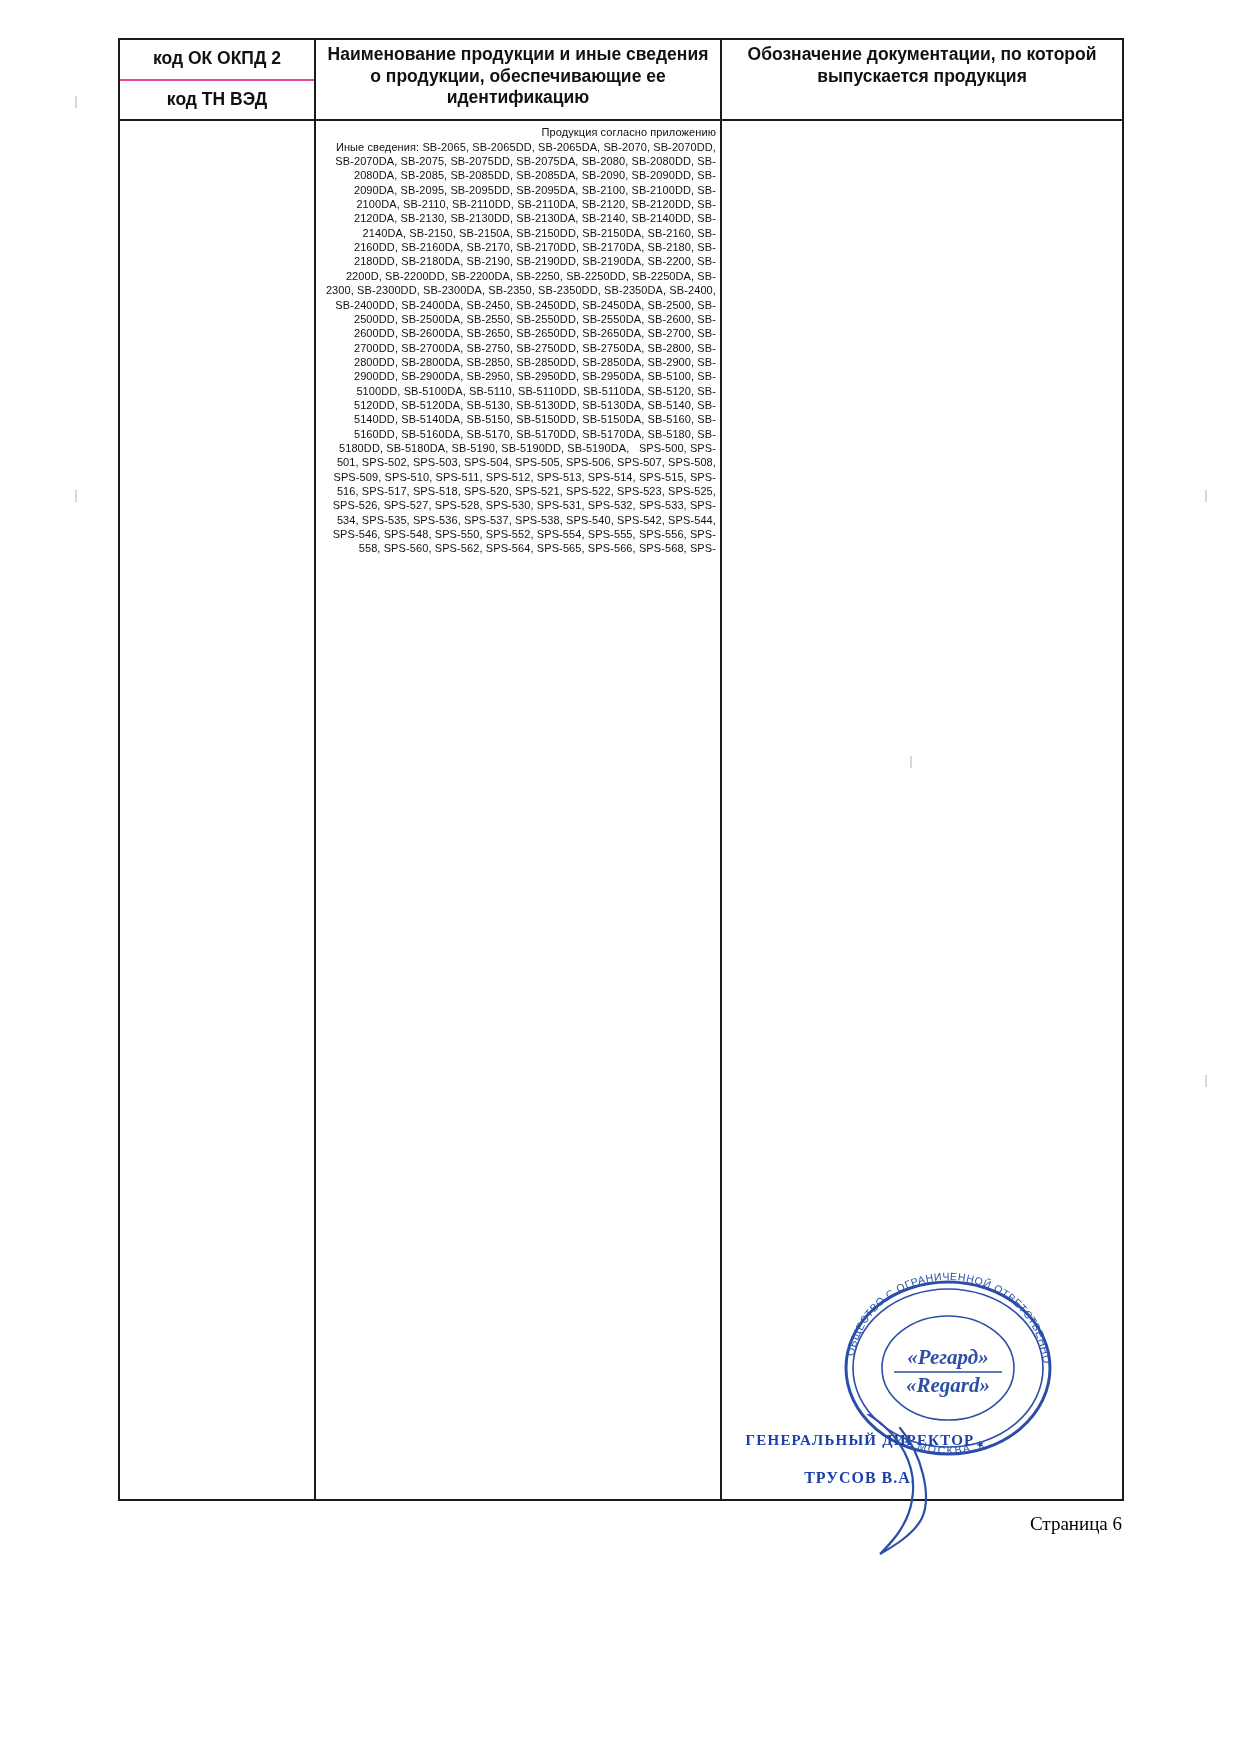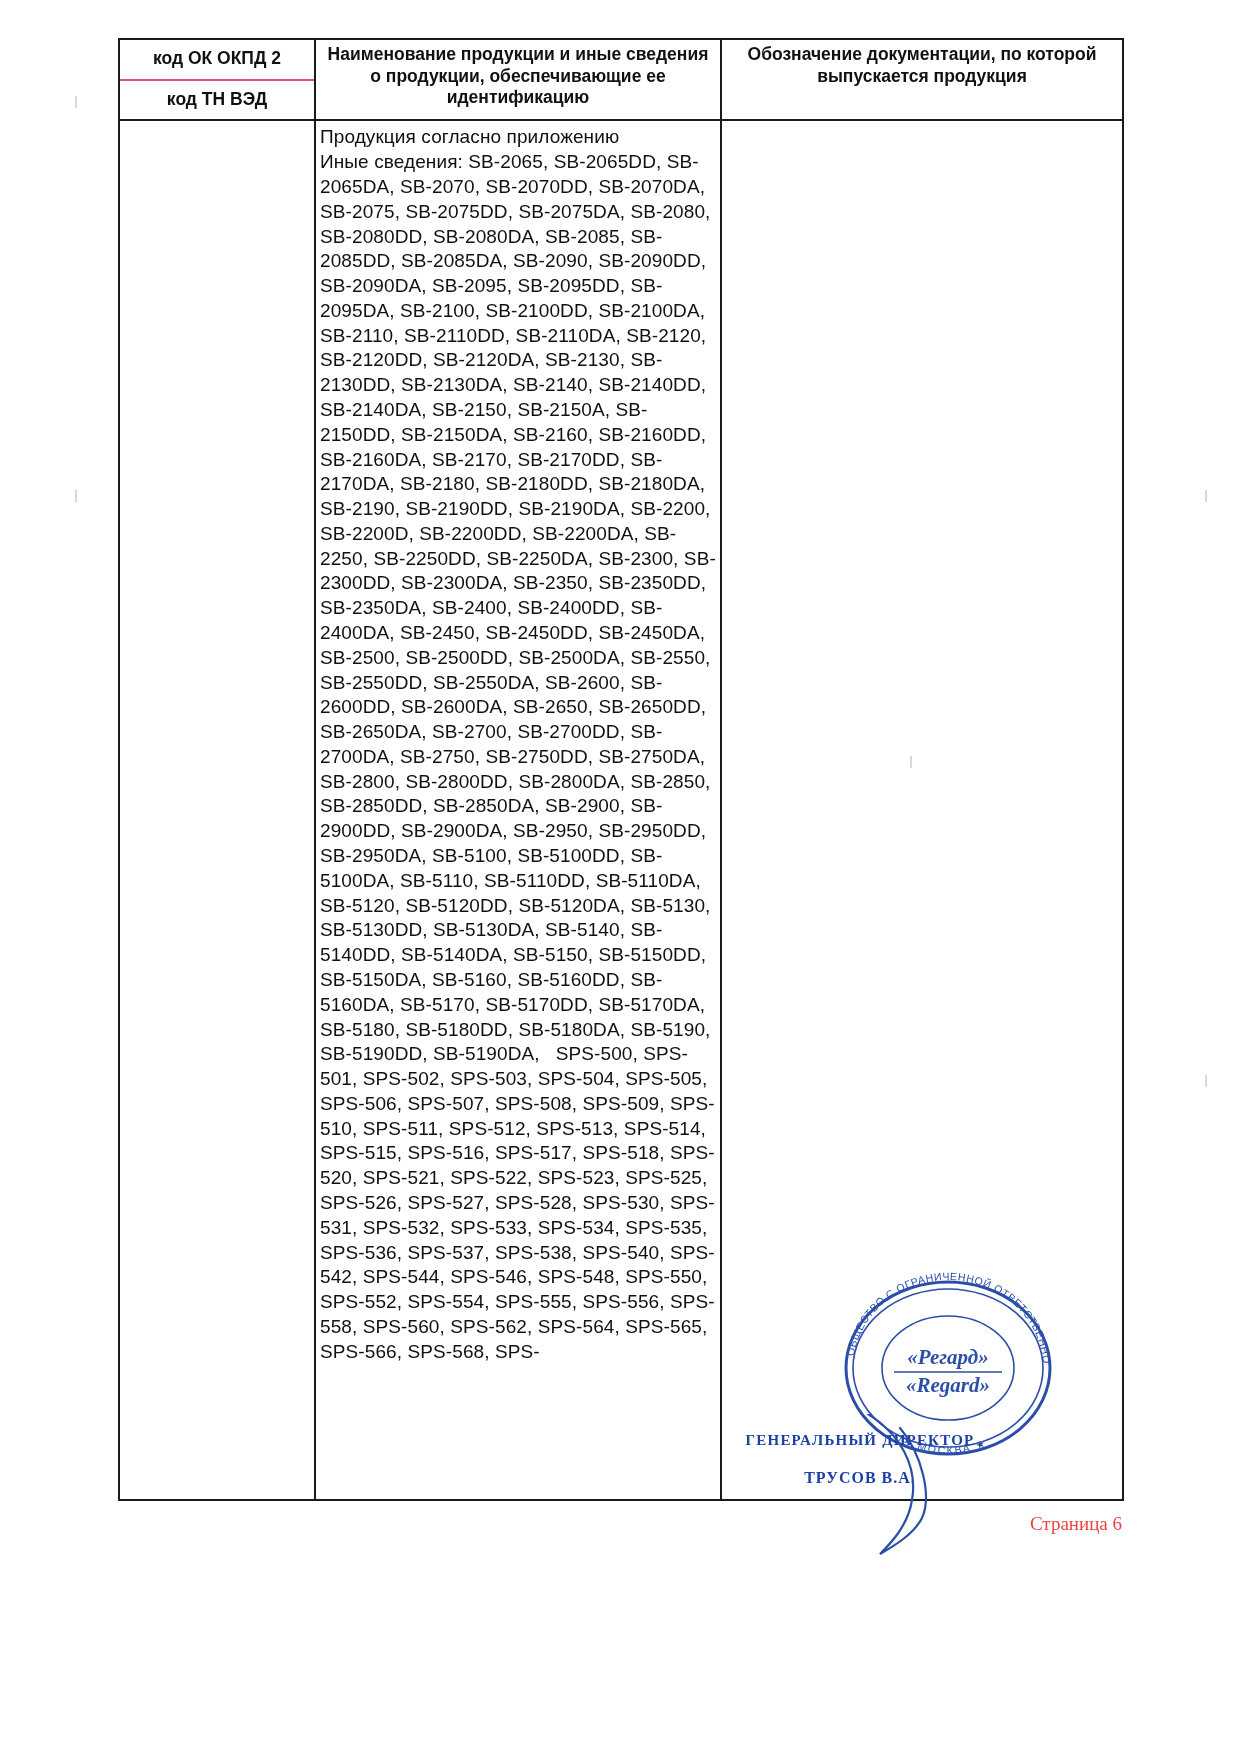--- a/index.html
+++ b/index.html
@@ -54,23 +54,24 @@
   .hdr-sub {
     border-top: 2px solid #ec4899;
   }
 
   .code-head-inner {
     display: block;
   }
 
   .body-cell {
     padding: 8px 10px 8px 12px;
-    font-size: 19px;
+    font-size: 11px;
     line-height: 1.305;
     letter-spacing: 0.1px;
+    text-align: right;
   }
   .body-cell .lead { }
   .body-cell .label { font-weight: normal; }
 
   .lines {
     white-space: pre-wrap;
     word-break: normal;
   }
 
   .empty-cell { }
@@ -111,21 +112,21 @@
     left: 150px;
     top: -18px;
   }
 
   .page-number {
     position: absolute;
     right: 118px;
     top: 1513px;
     font-size: 19px;
     font-family: "Liberation Serif", serif;
-    color: #ef4444;
+    color: #000000;
   }
 </style>
 </head>
 <body>
 
 <div class="tick" style="left:75px;  top:96px;  width:2px; height:12px;"></div>
 <div class="tick" style="left:75px;  top:490px; width:2px; height:12px;"></div>
 <div class="tick" style="left:910px; top:756px; width:2px; height:12px;"></div>
 <div class="tick" style="left:1205px;top:490px; width:2px; height:12px;"></div>
 <div class="tick" style="left:1205px;top:1075px;width:2px; height:12px;"></div>

